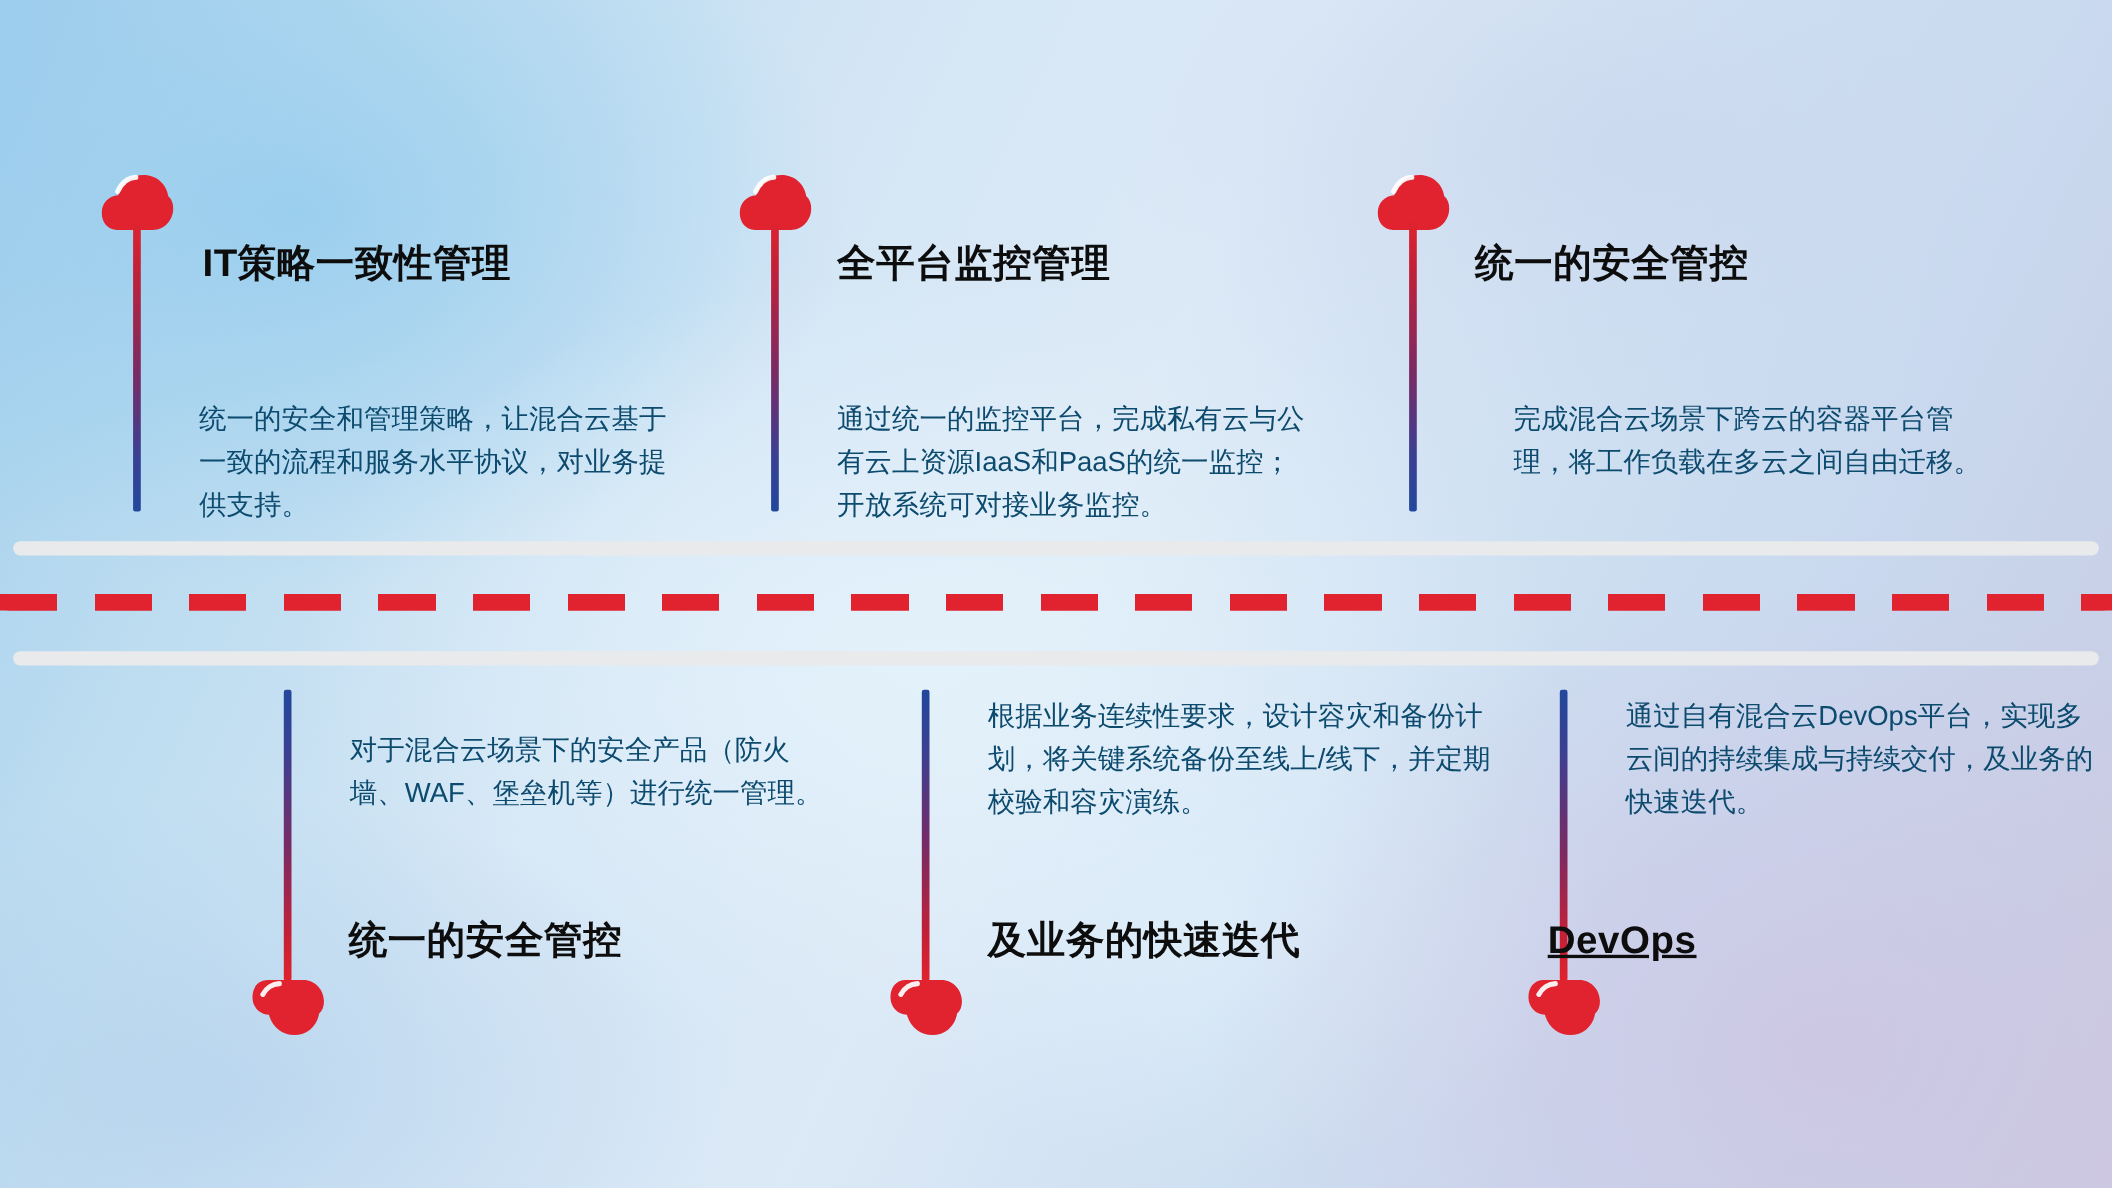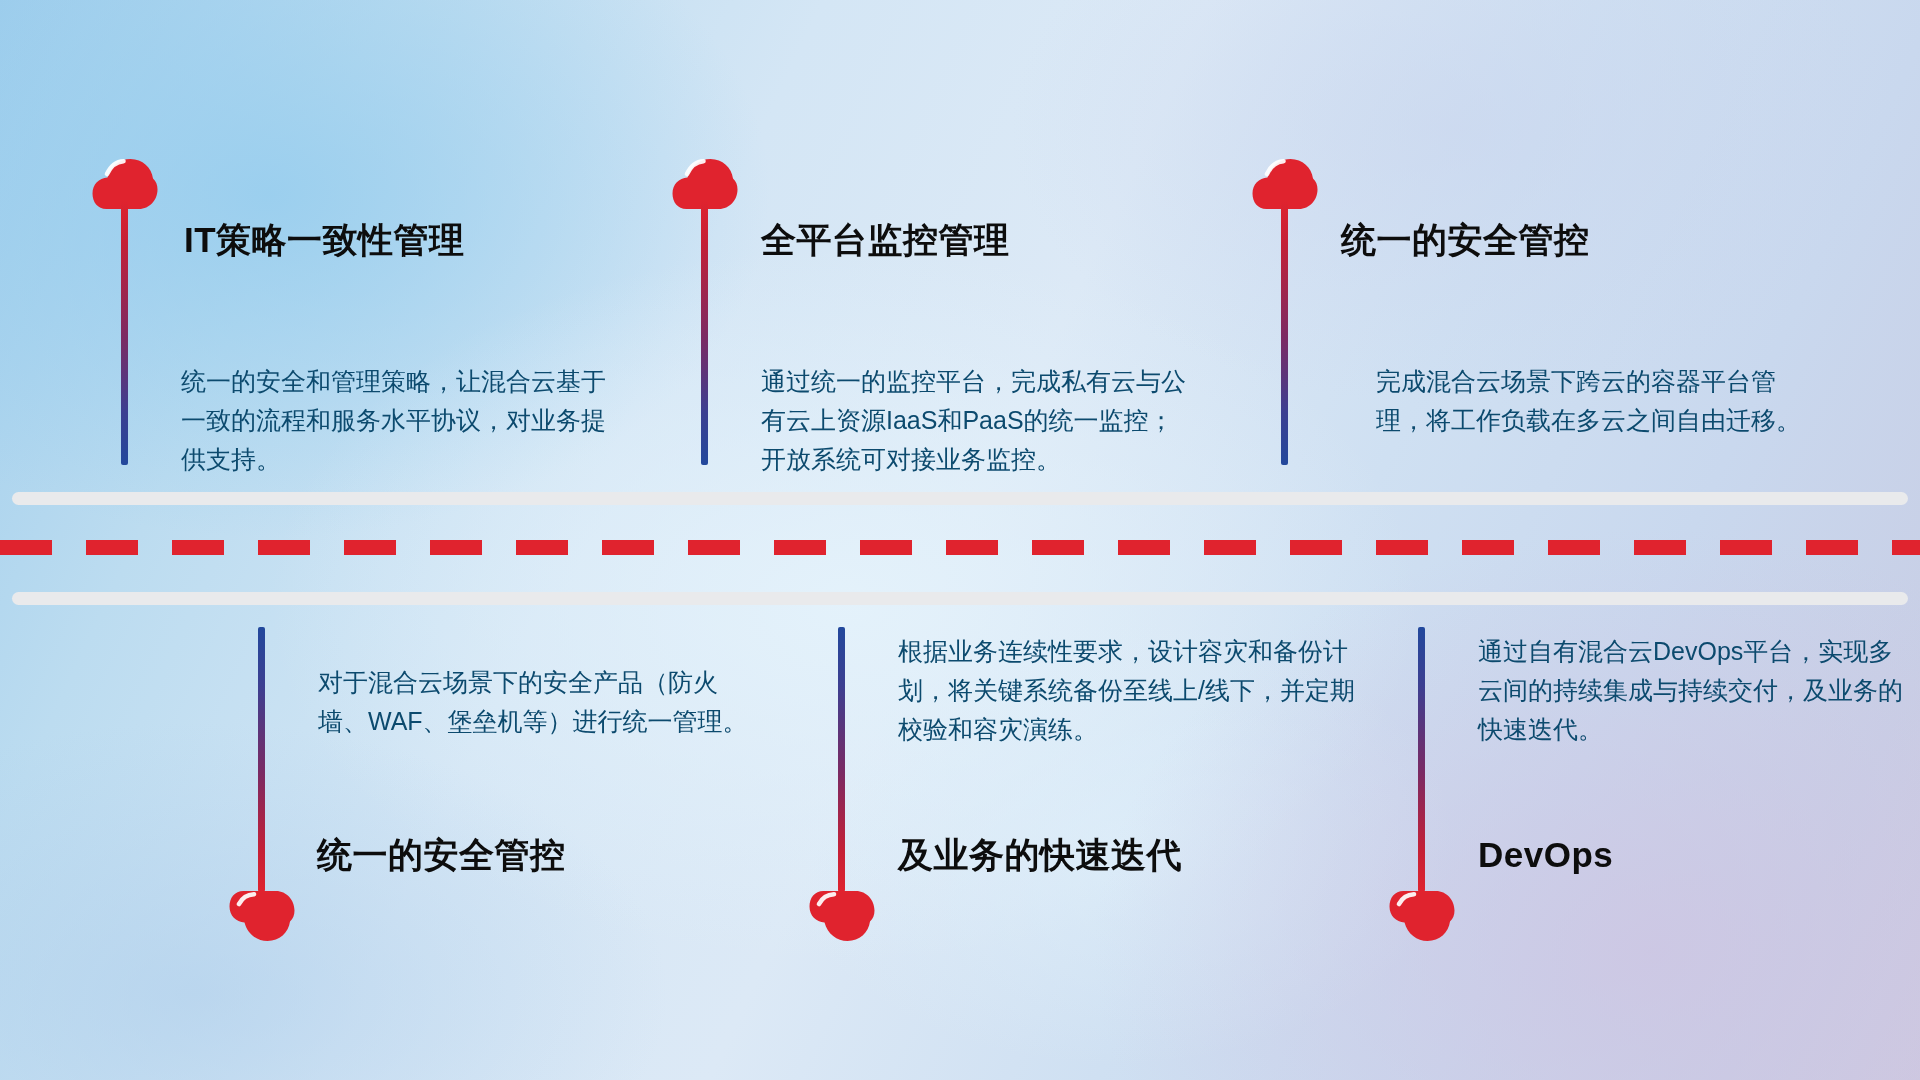--- a/index.html
+++ b/index.html
@@ -125,21 +125,21 @@
       <svg viewBox="0 0 66 52">
         <path d="M14.5 1 C5.5 1 0.5 8 0.5 16.5 C0.5 25.5 7 32 15.5 32.5 C18.5 44 28 51 38.5 51 C50.5 51 59.5 42.5 61 31.5 C64 29 65.5 25 65.5 20.5 C65.5 10 57.5 1 47 1 Z" fill="#e0232e"></path>
         <path d="M10 14 C13 8 19 4.5 25 4.2" stroke="#ffffff" stroke-width="4.6" stroke-linecap="round" fill="none" opacity=".92"></path>
       </svg>
     </div>
   </div>
 
   <div class="node">
     <div class="stem up" style="left:1418px;top:627px;height:265px;"></div>
     <div class="body" style="left:1478px;top:632px;">通过自有混合云DevOps平台，实现多云间的持续集成与持续交付，及业务的快速迭代。</div>
-    <div class="heading" style="left:1478px;top:837px;">DevOps</div>
+    <div class="heading" style="left:1407px;top:837px;text-decoration:underline;">DevOps</div>
     <div class="cloud" style="left:1389px;top:890px;">
       <svg viewBox="0 0 66 52">
         <path d="M14.5 1 C5.5 1 0.5 8 0.5 16.5 C0.5 25.5 7 32 15.5 32.5 C18.5 44 28 51 38.5 51 C50.5 51 59.5 42.5 61 31.5 C64 29 65.5 25 65.5 20.5 C65.5 10 57.5 1 47 1 Z" fill="#e0232e"></path>
         <path d="M10 14 C13 8 19 4.5 25 4.2" stroke="#ffffff" stroke-width="4.6" stroke-linecap="round" fill="none" opacity=".92"></path>
       </svg>
     </div>
   </div>
 
 </div>
 

